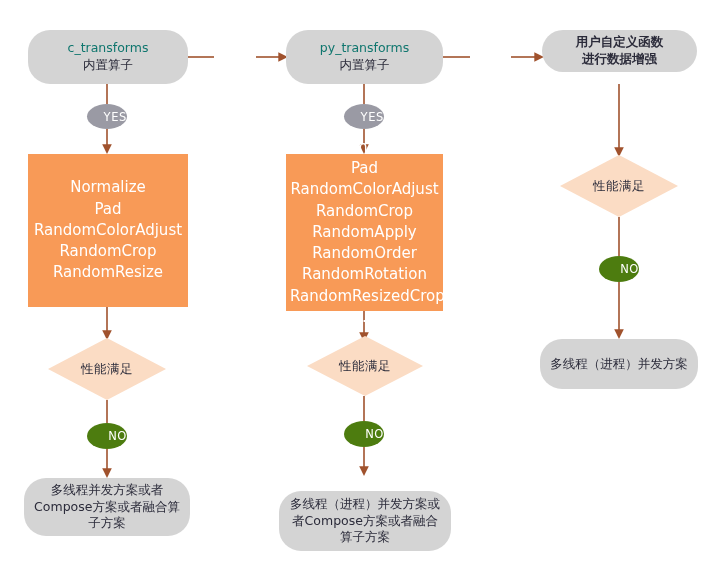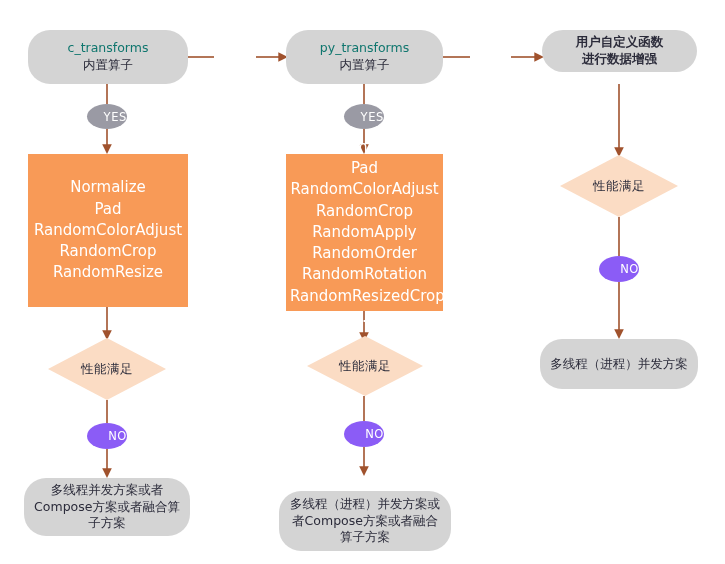--- a/index.html
+++ b/index.html
@@ -84,21 +84,21 @@
     position: absolute;
     display: flex;
     align-items: center;
     justify-content: flex-end;
     border-radius: 50%;
     font-size: 11.5px;
     color: #ffffff;
     letter-spacing: 0.6px;
     z-index: 5;
   }
-  .pill-no { background: #8b5cf6; }
+  .pill-no { background: #4d7c0f; }
   .pill-yes { background: #9a9aa4; }
   
   .edges {
     position: absolute;
     left: 0;
     top: 0;
     width: 725px;
     height: 564px;
     z-index: 1;
   }

